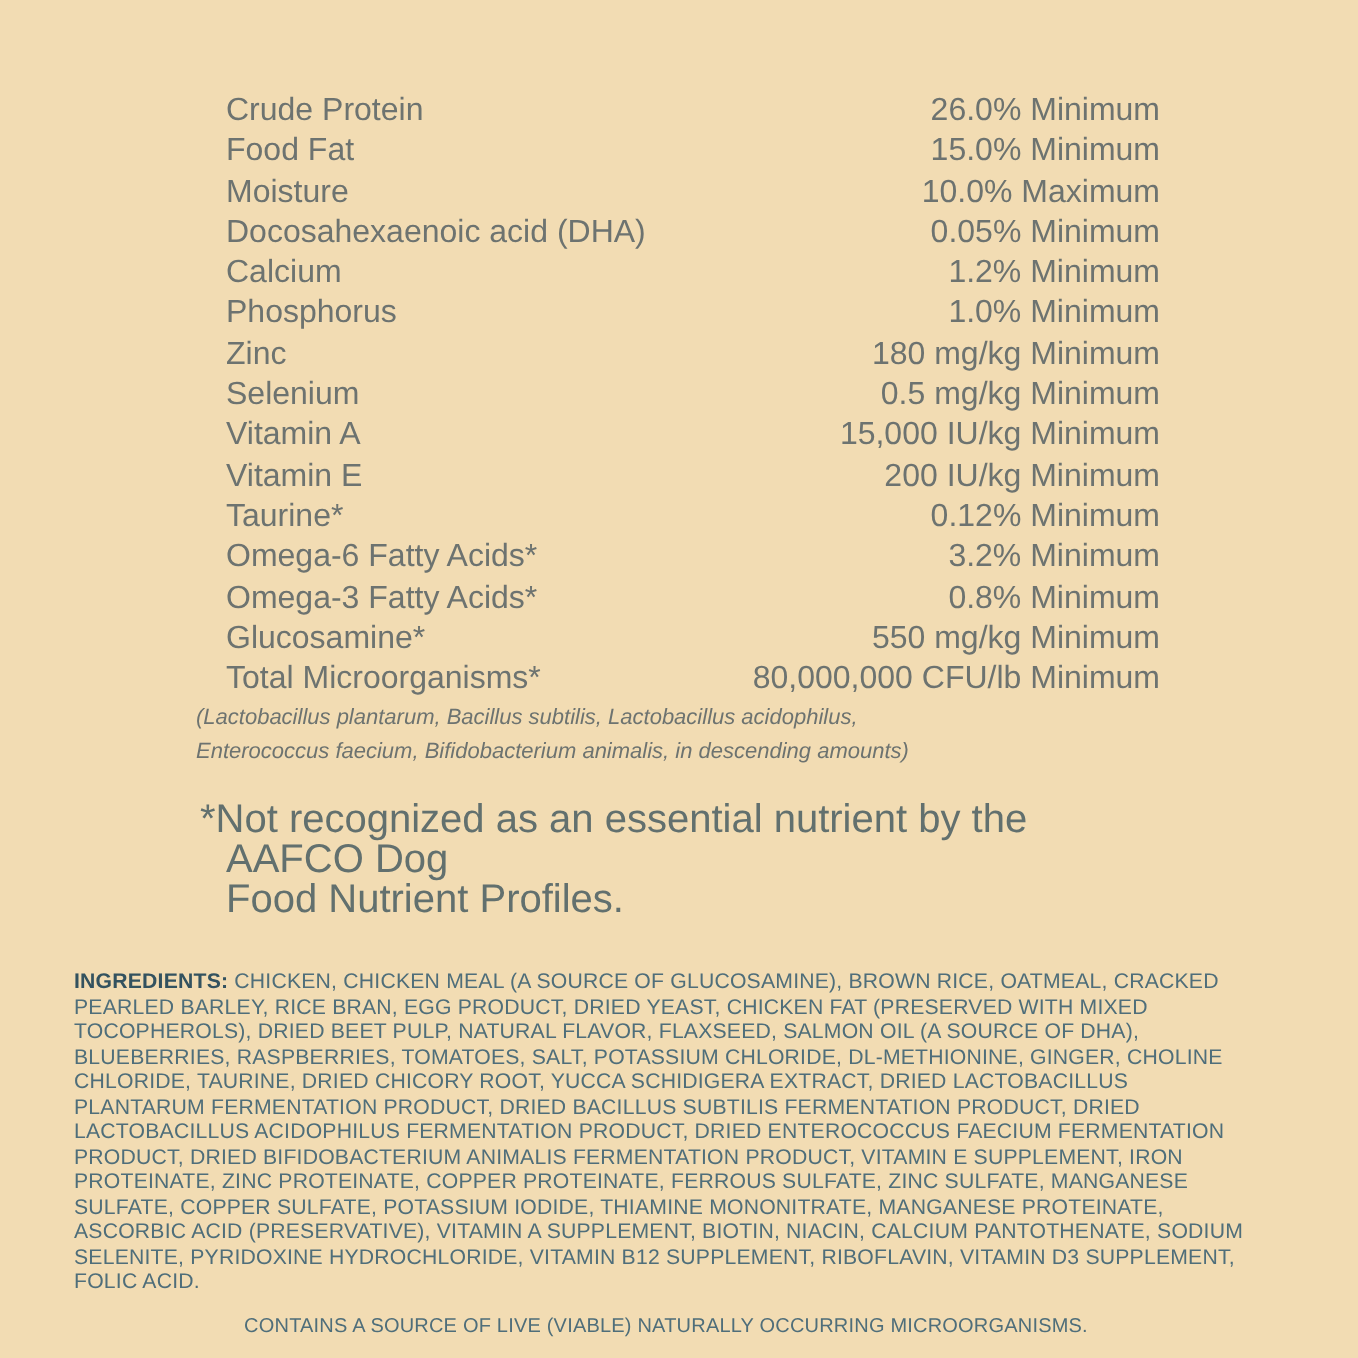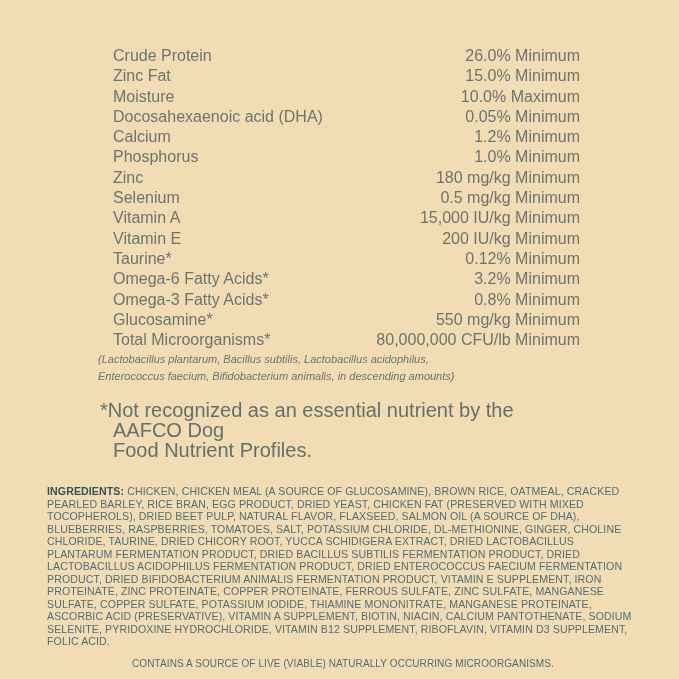--- a/index.html
+++ b/index.html
@@ -59,21 +59,21 @@
   .aafco-footnote {
     font-size: 20px;
     line-height: 20px;
     color: var(--footnote-text);
     margin-top: 16px;
     text-indent: -13px;
     white-space: pre-line;
   }
   .ingredients-section {
     position: absolute;
-    left: 47px;
+    left: 37px;
     top: 485px;
     width: 592px;
   }
   .ingredients-paragraph {
     font-size: 10.6px;
     line-height: 12.5px;
     color: var(--ingredients-text);
     letter-spacing: 0.1px;
   }
   .ingredients-label {
@@ -96,21 +96,21 @@
 
   <section class="ga-section">
 
     <div class="ga-rows">
   <div class="ga-row">
     <span class="ga-nutrient">Crude Protein</span>
     <span class="ga-amount">26.0% Minimum</span>
   </div>
 
   <div class="ga-row">
-    <span class="ga-nutrient">Zinc Fat</span>
+    <span class="ga-nutrient">Food Fat</span>
     <span class="ga-amount">15.0% Minimum</span>
   </div>
 
 
   <div class="ga-row">
     <span class="ga-nutrient">Moisture</span>
     <span class="ga-amount">10.0% Maximum</span>
   </div>
 
   <div class="ga-row">

